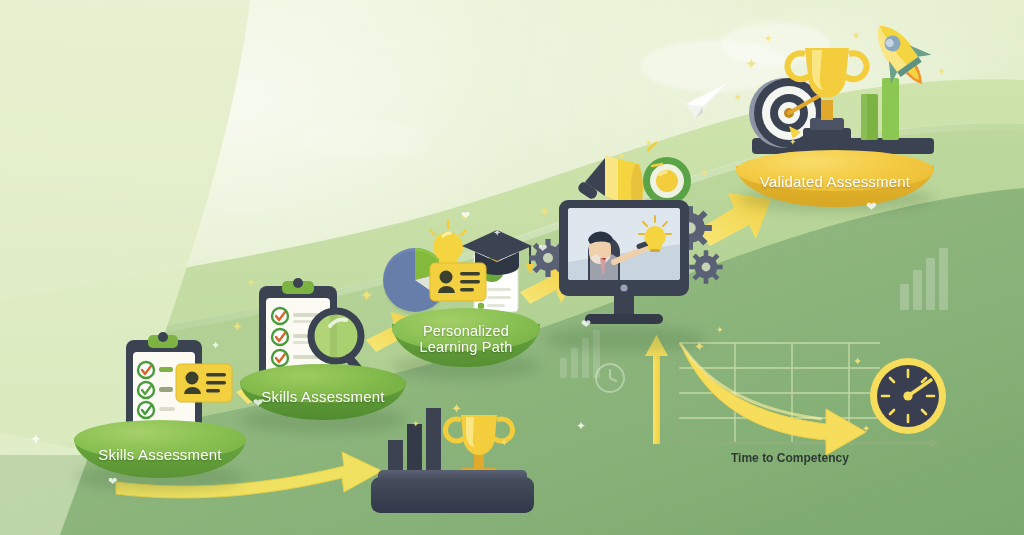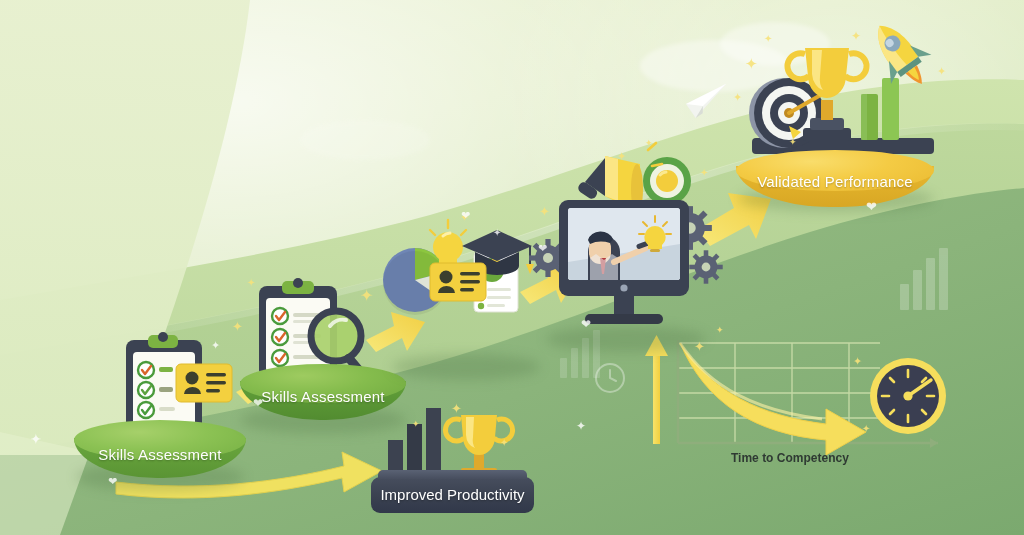--- a/index.html
+++ b/index.html
@@ -315,20 +315,26 @@
 
     <g>
       <rect x="430" y="263" width="56" height="38" rx="5" fill="#f3d03f" stroke="#e0bb2f" stroke-width="1"></rect>
       <circle cx="446" cy="277" r="6.5" fill="#3b3f2e"></circle>
       <path d="M438,293 a8.5,7 0 0 1 17,0 Z" fill="#3b3f2e"></path>
       <rect x="460" y="272" width="20" height="3.4" rx="1.7" fill="#3b3f2e"></rect>
       <rect x="460" y="280" width="20" height="3.4" rx="1.7" fill="#3b3f2e"></rect>
       <rect x="460" y="288" width="14" height="3.4" rx="1.7" fill="#3b3f2e"></rect>
     </g>
   </svg>
+  <div class="podium" style="left:392px;top:308px;width:148px;height:50px;">
+    <div class="side" style="top:16px;height:43px;background:linear-gradient(180deg,#66a43c 0%,#579034 100%);"></div>
+    <div class="top" style="height:43px;background:radial-gradient(ellipse at 38% 28%,#a3ce66 0%,#8cc255 45%,#73ad42 100%);"></div>
+    <div class="label" style="top:15px;font-size:14.5px;">Personalized
+Learning Path</div>
+  </div>
 
   <div class="shadow" style="left:546px;top:326px;width:160px;height:26px;"></div>
   <svg class="lyr" width="1024" height="535">
 
     <g fill="#5a6174">
       <g transform="translate(548,258)">
         <circle r="13"></circle>
           <circle r="5" fill="#c7d3b6"></circle>
         <g>
             <rect x="-2.6" y="-19" width="5.2" height="7"></rect>
@@ -483,21 +489,21 @@
       <path d="M890,52 l-12,20 l12,-6 Z" fill="#6aa08c"></path>
       <path d="M916,52 l12,20 l-12,-6 Z" fill="#6aa08c"></path>
       <path d="M890,66 l26,0 l0,6 l-26,0 Z" fill="#5d9380"></path>
       <path d="M896,72 c2,10 4,14 7,18 c3,-4 5,-8 7,-18 Z" fill="#f0952e"></path>
       <path d="M899,72 c1,7 2,10 4,13 c2,-3 3,-6 4,-13 Z" fill="#f5d53f"></path>
     </g>
   </svg>
   <div class="podium" style="left:736px;top:150px;width:198px;height:48px;">
     <div class="side" style="top:16px;height:41px;background:linear-gradient(180deg,#e8b82f 0%,#d8a724 100%);"></div>
     <div class="top" style="height:41px;background:radial-gradient(ellipse at 38% 28%,#f9dd6b 0%,#f4cb44 45%,#e9b930 100%);"></div>
-    <div class="label" style="top:24px;">Validated Performance</div>
+    <div class="label" style="top:24px;">Validated Assessment</div>
   </div>
 
   <svg class="lyr" width="1024" height="535">
 
     <g>
       <rect x="388" y="440" width="15" height="32" fill="#3c4250"></rect>
       <rect x="407" y="424" width="15" height="48" fill="#343a47"></rect>
       <rect x="426" y="408" width="15" height="64" fill="#3c4250"></rect>
     </g>
 
@@ -505,21 +511,20 @@
       <rect x="461" y="468" width="36" height="9" rx="2" fill="#e0a92c"></rect>
       <rect x="474" y="450" width="10" height="20" fill="#e0a92c"></rect>
       <path d="M461,415 l36,0 l-2,22 a16,18 0 0 1 -32,0 Z" fill="#f3cd3c"></path>
       <path d="M466,417 l8,0 l-1,20 a7,11 0 0 0 2,11 a11,14 0 0 1 -9,-13 Z" fill="#fbe684"></path>
       <path d="M461,420 a11,11 0 1 0 3,18" fill="none" stroke="#f3cd3c" stroke-width="5"></path>
       <path d="M497,420 a11,11 0 1 1 -3,18" fill="none" stroke="#f3cd3c" stroke-width="5"></path>
     </g>
   </svg>
   <div class="slab" style="left:371px;top:477px;width:163px;height:36px;">
     <div class="face" style="background:linear-gradient(180deg,#474e5e 0%,#3a4150 55%,#31384a 100%);"></div>
-    <div class="label" style="top:9px;">Improved Productivity</div>
   </div>
   <div class="slab" style="left:378px;top:470px;width:149px;height:9px;">
     <div class="face" style="background:linear-gradient(180deg,#5a6274 0%,#474e5e 100%);border-radius:5px 5px 0 0;"></div>
   </div>
 
   <div class="sparkle" style="left:232px;top:320px;">✦</div>
   <div class="sparkle" style="left:360px;top:288px;font-size:16px;">✦</div>
   <div class="sparkle" style="left:247px;top:278px;font-size:10px;">✦</div>
   <div class="sparkle" style="left:460px;top:212px;font-size:11px;">✦</div>
   <div class="sparkle w" style="left:493px;top:228px;font-size:10px;">✦</div>

